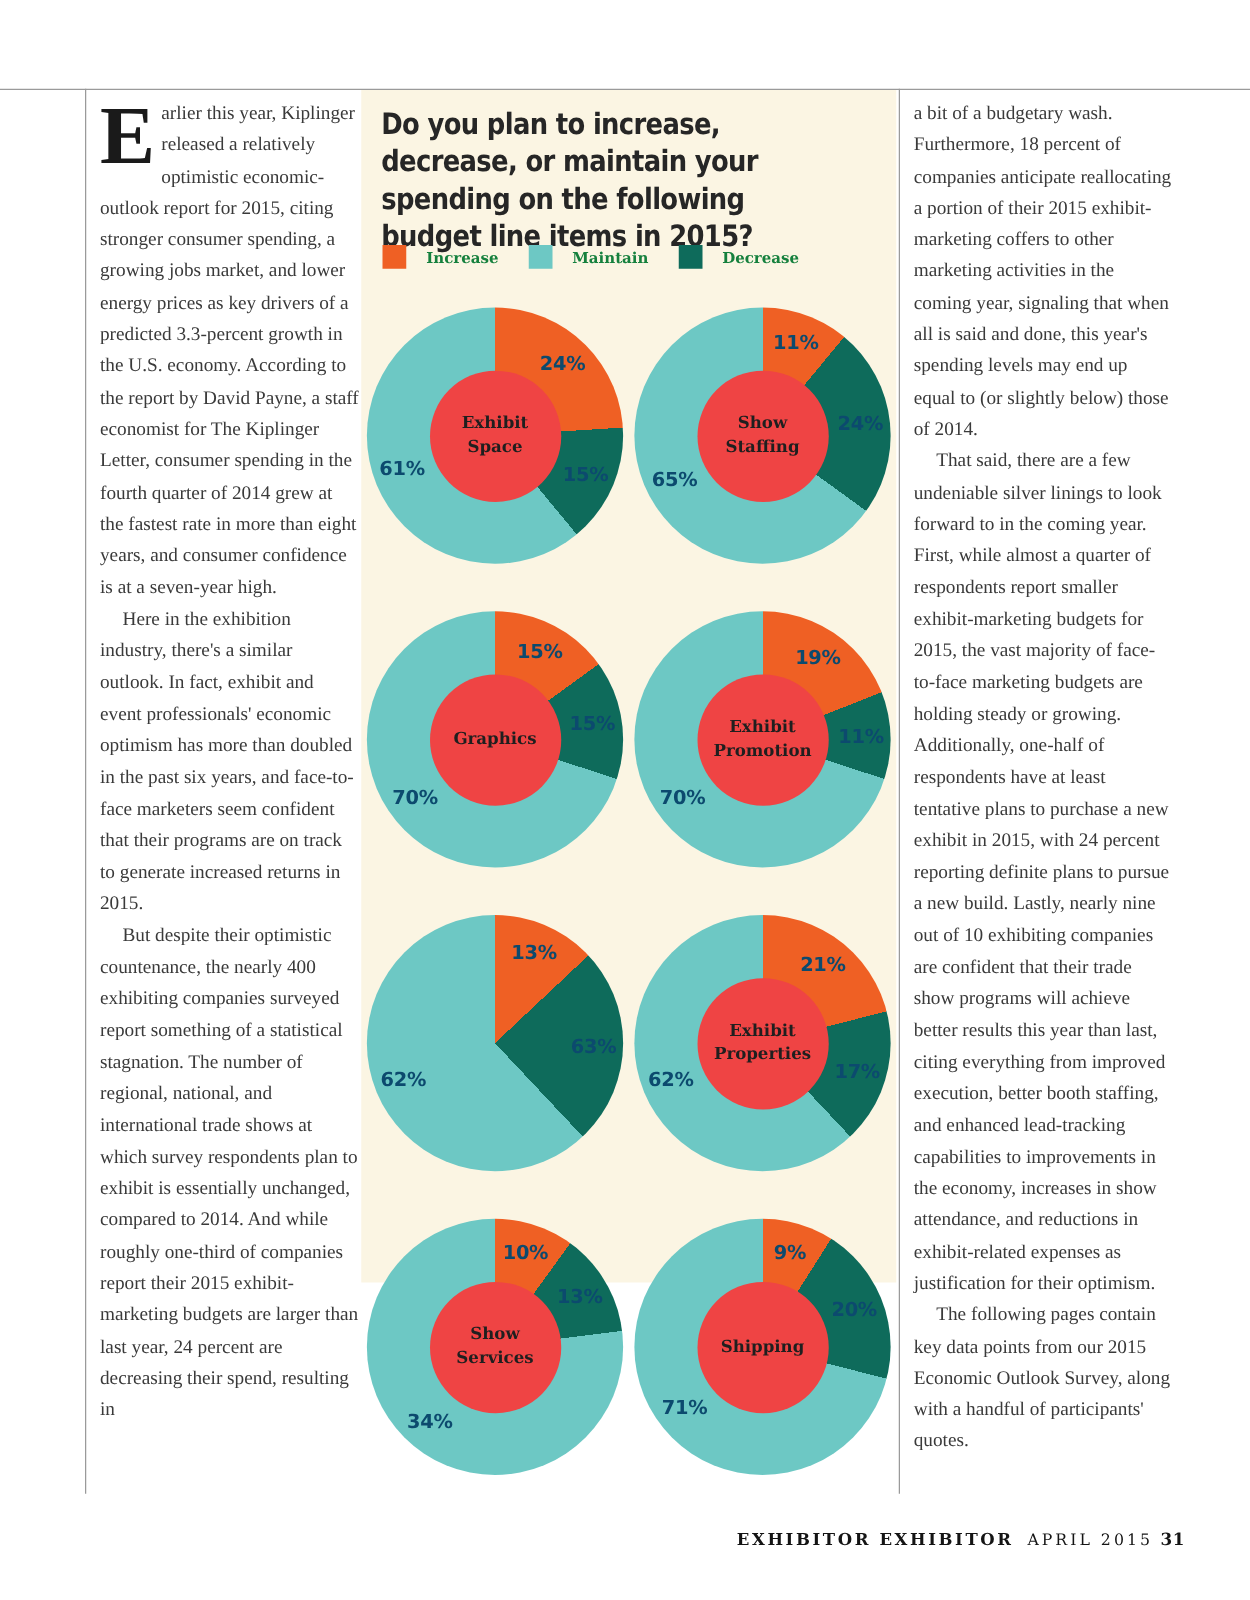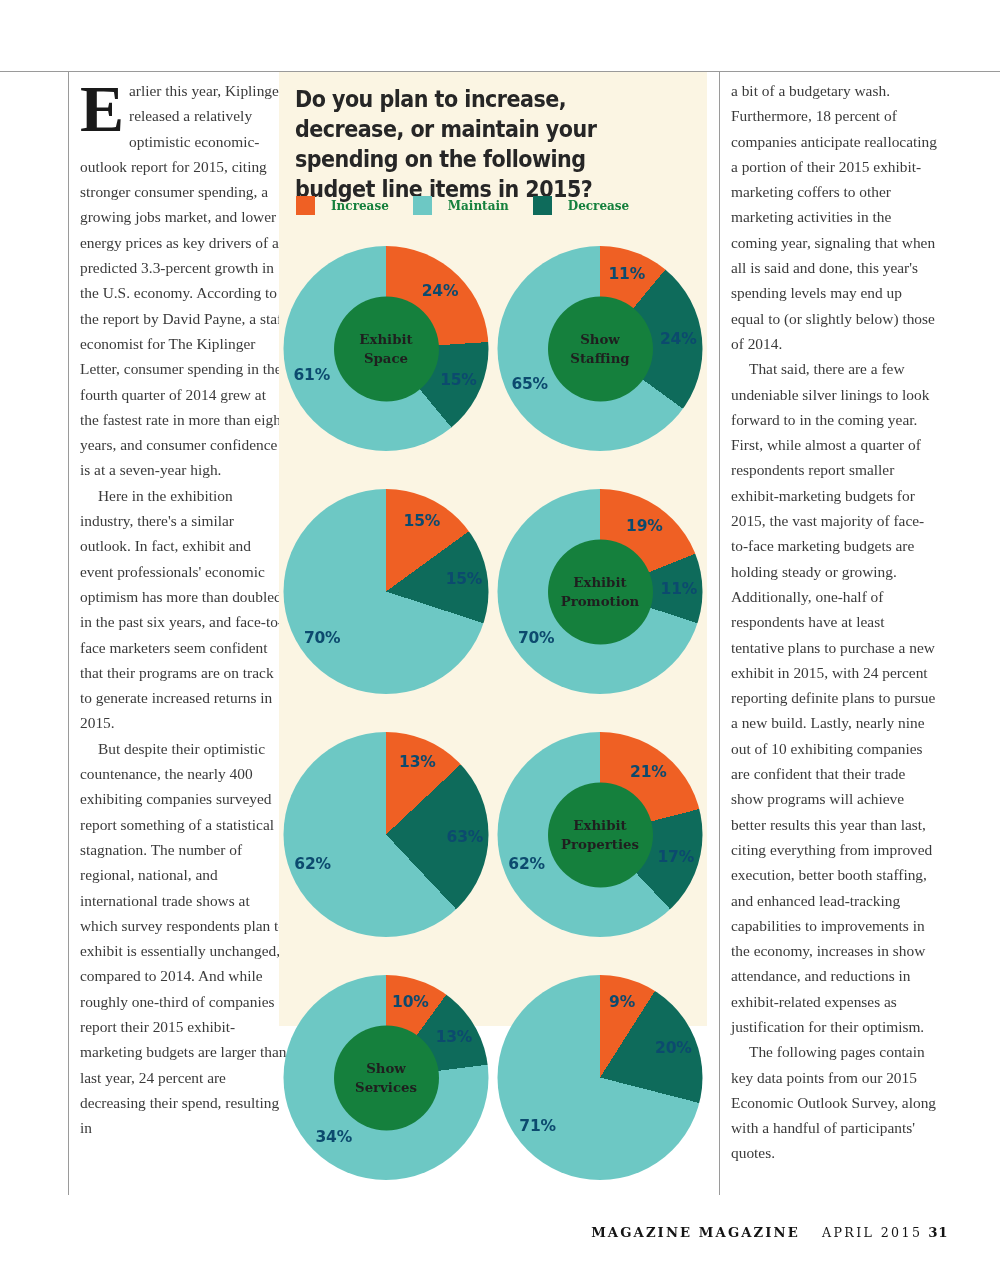--- a/index.html
+++ b/index.html
@@ -39,21 +39,21 @@
     font-family:"Liberation Serif", serif;
     font-weight:bold;
     font-size:66px;
     line-height:54px;
     margin:4px 5px 0 0;
     color:#1a1a1a;
   }
 
   
   .panel{
-    position:absolute;left:279px;top:72px;width:428px;height:954px;
+    position:absolute;left:289px;top:72px;width:428px;height:954px;
     background:#fbf5e3;
   }
   .panel-title{
     position:absolute;left:16px;top:12px;width:398px;
     font-family:"DejaVu Sans", sans-serif;
     font-weight:bold;
     font-size:23.5px;
     line-height:30px;
     letter-spacing:-0.6px;
     color:#262626;
@@ -87,21 +87,21 @@
   .donut-wrap{
     position:absolute;left:50%;top:6px;transform:translateX(-50%);
     width:205px;height:205px;
   }
   .donut{
     position:absolute;inset:0;border-radius:50%;
   }
   .donut-hole{
     position:absolute;left:50%;top:50%;transform:translate(-50%,-50%);
     width:105px;height:105px;border-radius:50%;
-    background:#15803d;
+    background:#ef4444;
     display:flex;align-items:center;justify-content:center;
     text-align:center;
   }
   .donut-hole span{
     font-family:"DejaVu Serif", serif;
     font-weight:bold;
     font-size:13.3px;
     line-height:19px;
     color:#1f1f1f;
     display:block;
@@ -122,21 +122,21 @@
   .footer{
     position:absolute;right:52px;top:1224px;
     display:flex;align-items:baseline;
     font-family:"DejaVu Serif", serif;
     color:#141414;
   }
   .f-brand{
     font-weight:bold;font-size:13.2px;letter-spacing:2.1px;
   }
   .f-issue{
-    font-size:12.6px;letter-spacing:2.4px;margin-left:22px;
+    font-size:12.6px;letter-spacing:2.4px;margin-left:11px;
   }
   .f-page{
     font-weight:bold;font-size:13.4px;margin-left:6px;letter-spacing:0.5px;
   }
 </style>
 </head>
 <body>
 
 <div class="page">
 
@@ -196,20 +196,23 @@
               <div class="slice-label" style="left: 63.0414%; top: 13.7761%;">11%</div>
               <div class="slice-label" style="left: 88.1964%; top: 45.1747%;">24%</div>
               <div class="slice-label" style="left: 15.6962%; top: 67.4786%;">65%</div>
             </div>
           </div>
         </div>
         <div class="chart-row">
           <div class="chart-cell">
             <div class="donut-wrap">
               <div class="donut" style="background: conic-gradient(rgb(239, 96, 36) 0deg, rgb(239, 96, 36) 54deg, rgb(14, 107, 91) 54deg, rgb(14, 107, 91) 108deg, rgb(109, 200, 196) 108deg, rgb(109, 200, 196) 360deg);"></div>
+              <div class="donut-hole">
+                <span>Graphics</span>
+              </div>
               <div class="slice-label" style="left: 67.4786%; top: 15.6962%;">15%</div>
               <div class="slice-label" style="left: 88.026%; top: 43.9773%;">15%</div>
               <div class="slice-label" style="left: 18.8528%; top: 72.6297%;">70%</div>
             </div>
           </div>
           <div class="chart-cell">
             <div class="donut-wrap">
               <div class="donut" style="background: conic-gradient(rgb(239, 96, 36) 0deg, rgb(239, 96, 36) 68.4deg, rgb(14, 107, 91) 68.4deg, rgb(14, 107, 91) 108deg, rgb(109, 200, 196) 108deg, rgb(109, 200, 196) 360deg);"></div>
               <div class="donut-hole">
                 <span>Exhibit<br>Promotion</span>
@@ -249,28 +252,31 @@
                 <span>Show<br>Services</span>
               </div>
               <div class="slice-label" style="left: 61.8972%; top: 13.3843%;">10%</div>
               <div class="slice-label" style="left: 83.1386%; top: 30.4019%;">13%</div>
               <div class="slice-label" style="left: 24.5395%; top: 78.8793%;">34%</div>
             </div>
           </div>
           <div class="chart-cell">
             <div class="donut-wrap">
               <div class="donut" style="background: conic-gradient(rgb(239, 96, 36) 0deg, rgb(239, 96, 36) 32.4deg, rgb(14, 107, 91) 32.4deg, rgb(14, 107, 91) 104.4deg, rgb(109, 200, 196) 104.4deg, rgb(109, 200, 196) 360deg);"></div>
+              <div class="donut-hole">
+                <span>Shipping</span>
+              </div>
               <div class="slice-label" style="left: 60.7412%; top: 13.0287%;">9%</div>
               <div class="slice-label" style="left: 85.7964%; top: 35.8272%;">20%</div>
               <div class="slice-label" style="left: 19.579%; top: 73.5969%;">71%</div>
             </div>
           </div>
         </div>
       </div>
   </div>
 
   <div class="footer">
-    <span class="f-brand">MAGAZINE MAGAZINE</span>
+    <span class="f-brand">EXHIBITOR EXHIBITOR</span>
     <span class="f-issue">APRIL 2015</span>
     <span class="f-page">31</span>
   </div>
 
 </div>
 
 </body></html>

